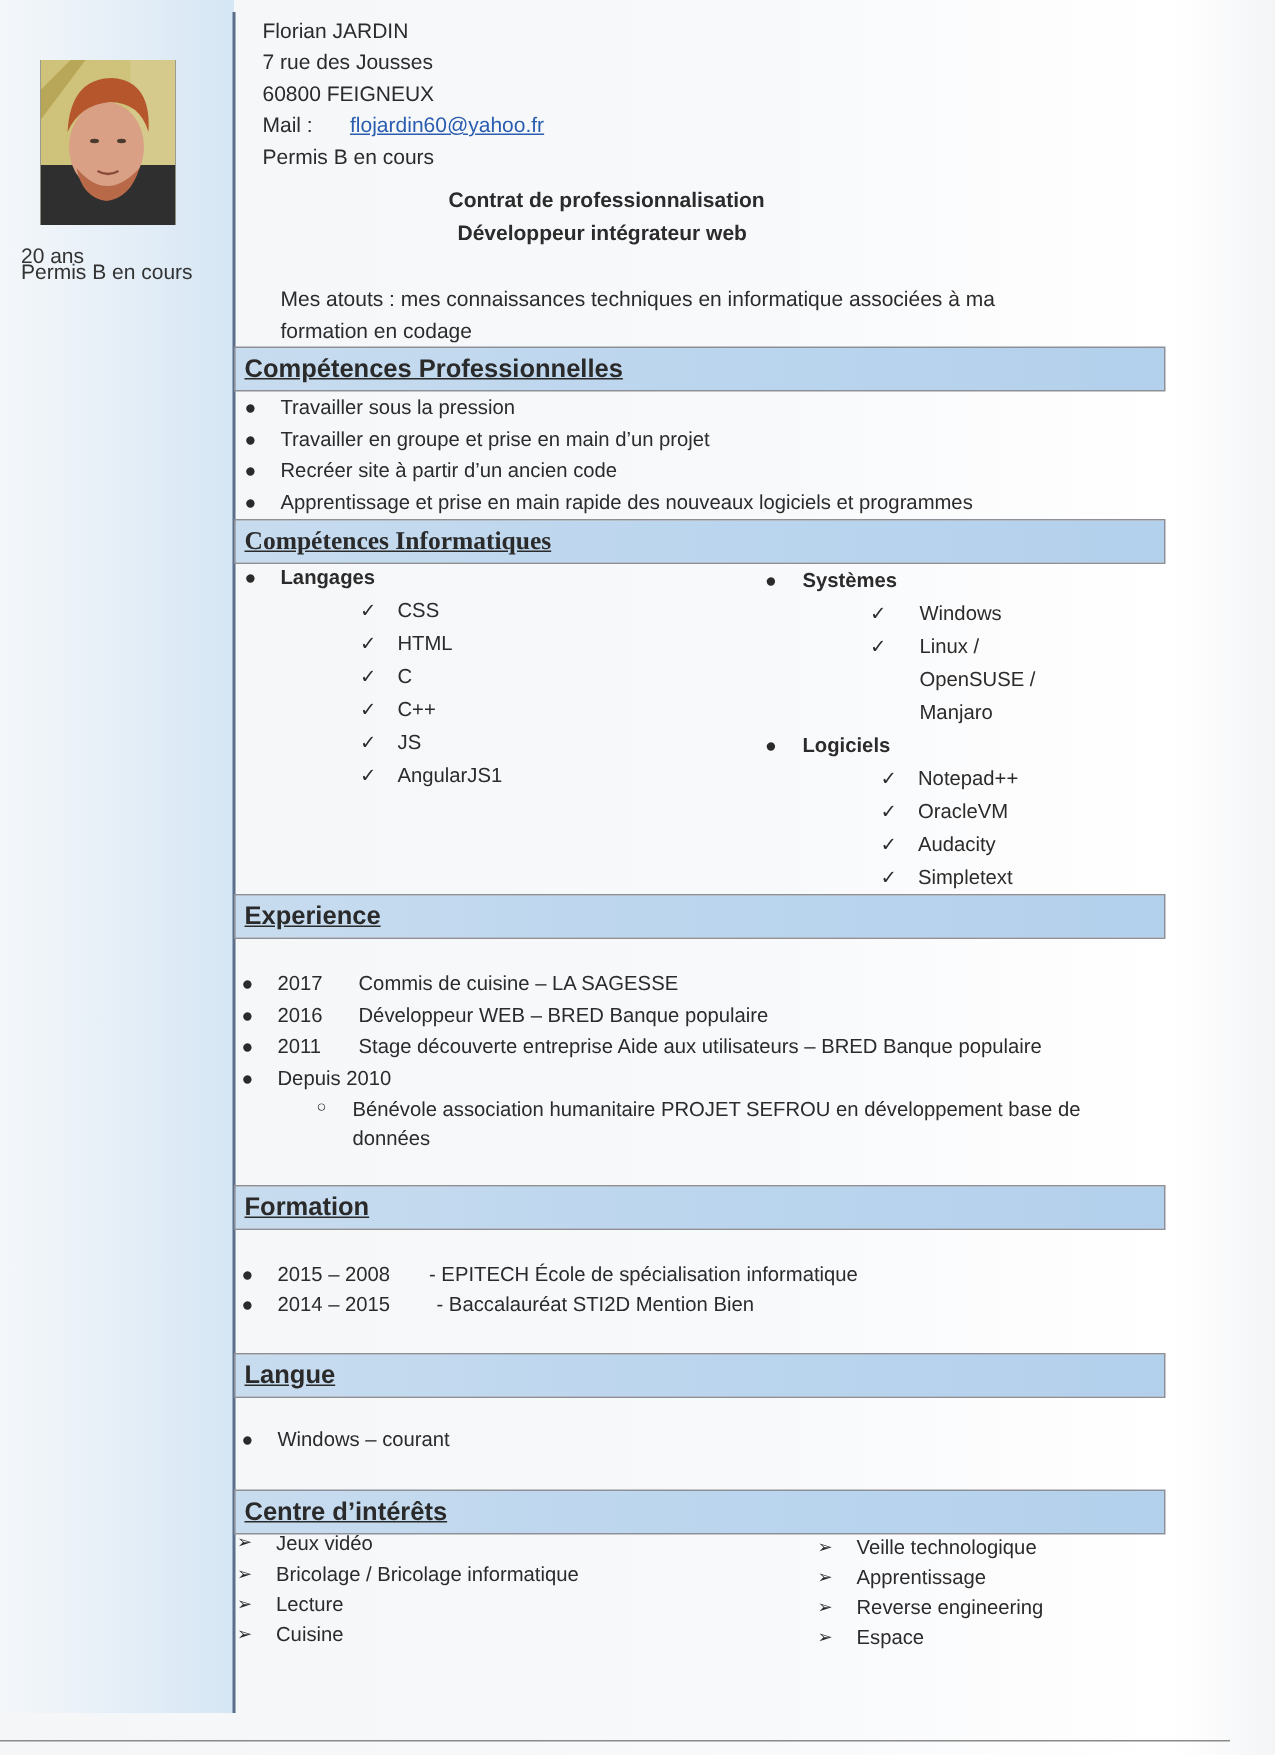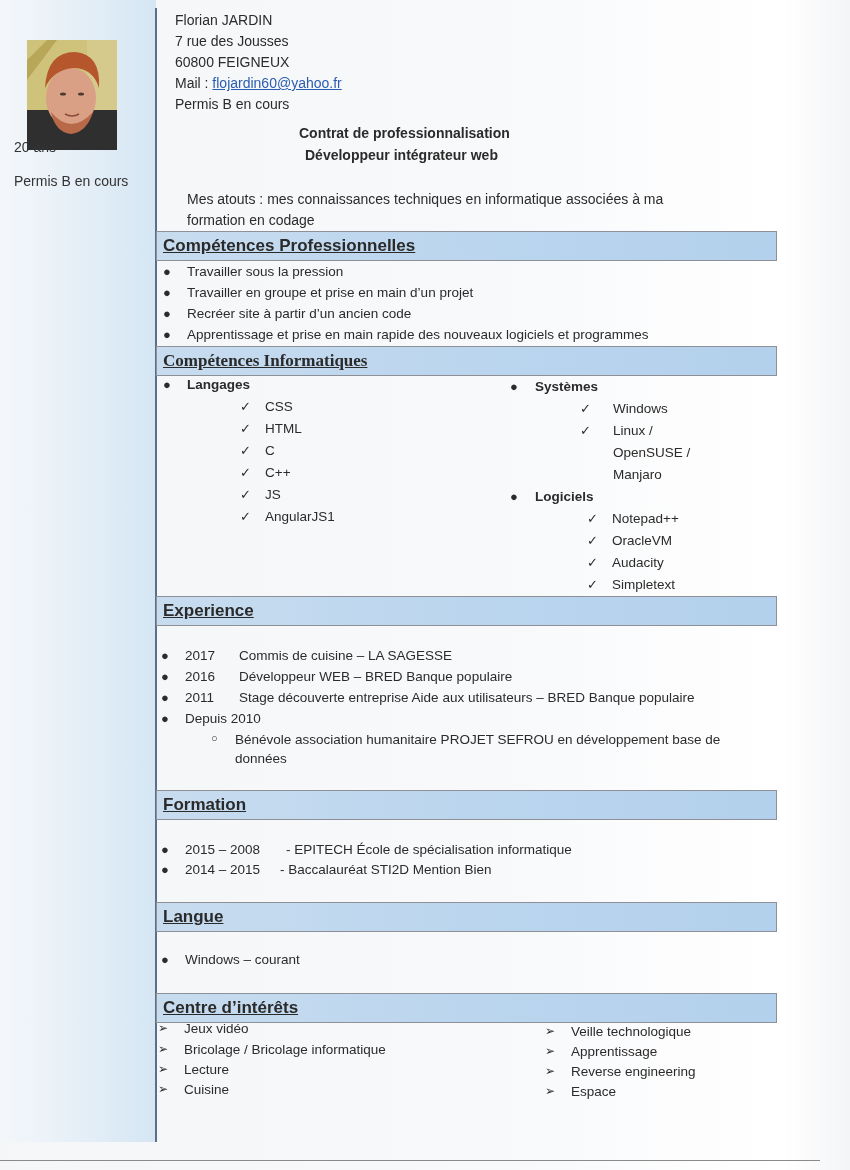--- a/index.html
+++ b/index.html
@@ -29,21 +29,21 @@
   }
   .photo {
     position: absolute; left: 27px; top: 40px; width: 90px; height: 110px;
     overflow: hidden; background: #3a3530;
   }
   .side-text {
     position: absolute; left: 14px; font-size: 14px; color: #333;
   }
   .t { position: absolute; font-size: 14px; white-space: nowrap; color: #2b2b2b; }
   .contact { left: 175px; font-size: 14px; line-height: 21px; }
-  .contact a { color: #2a5db0; text-decoration: underline; }
+  .contact a { color: #2a5db0; text-decoration: underline; margin-left: 21px; }
   .title-bold { font-weight: bold; font-size: 14px; }
   .section-head {
     position: absolute; left: 156px; width: 621px; height: 30px;
     background: linear-gradient(90deg, #c8dcef 0%, #bcd6ee 45%, #b3d0ec 100%);
     border: 1px solid #8d9197;
   }
   .section-head span {
     position: absolute; left: 6px; top: 4px; font-weight: bold; font-size: 17px;
     text-decoration: underline; color: #2a2a2a;
   }
@@ -67,21 +67,21 @@
     <polygon points="0,20 20,0 30,0 0,40" fill="#b8a758"></polygon>
     <rect x="0" y="70" width="90" height="40" fill="#2f2f30"></rect>
     <ellipse cx="44" cy="58" rx="25" ry="30" fill="#d9a085"></ellipse>
     <path d="M18,48 Q20,12 48,12 Q74,14 72,48 Q66,28 46,28 Q26,30 18,48 Z" fill="#b5562d"></path>
     <path d="M24,72 Q44,96 66,72 Q60,92 44,94 Q28,92 24,72 Z" fill="#b86a48"></path>
     <ellipse cx="36" cy="54" rx="3" ry="1.5" fill="#4a3a30"></ellipse>
     <ellipse cx="54" cy="54" rx="3" ry="1.5" fill="#4a3a30"></ellipse>
     <path d="M38,74 Q45,78 52,74" stroke="#8a4a3a" stroke-width="1.5" fill="none"></path>
   </svg>
 </div>
-<div class="side-text" style="top:139px;">20 ans</div>
+<div class="side-text" style="top:162px;">20 ans</div>
 <div class="side-text" style="top:173px;">Permis B en cours</div>
 
 <div class="t contact" style="top:10px;">Florian JARDIN</div>
 <div class="t contact" style="top:31px;">7 rue des Jousses</div>
 <div class="t contact" style="top:52px;">60800 FEIGNEUX</div>
 <div class="t contact" style="top:73px;">
   <span>Mail : </span><a>flojardin60@yahoo.fr</a>
 </div>
 <div class="t contact" style="top:94px;">Permis B en cours</div>
 
@@ -141,21 +141,21 @@
   <div class="row" style="top:711px; left:185px;"><span class="dot" style="left:-24px;">●</span><span>Depuis 2010</span></div>
   <div class="row" style="top:732px; left:235px;"><span class="dot" style="left:-24px; font-size:11px;">○</span><span>Bénévole association humanitaire PROJET SEFROU en développement base de</span></div>
   <div class="row" style="top:751px; left:235px;">données</div>
 </div>
 
 <div class="section-head" style="top:790px;">
   <span>Formation</span>
 </div>
 <div>
   <div class="row" style="top:842px; left:185px;"><span class="dot" style="left:-24px;">●</span><span>2015 – 2008</span><span style="position:absolute; left:101px;">- EPITECH École de spécialisation informatique</span></div>
-  <div class="row" style="top:862px; left:185px;"><span class="dot" style="left:-24px;">●</span><span>2014 – 2015</span><span style="position:absolute; left:95px;">- Baccalauréat STI2D Mention Bien</span></div>
+  <div class="row" style="top:862px; left:185px;"><span class="dot" style="left:-24px;">●</span><span>2014 – 2015</span><span style="position:absolute; left:106px;">- Baccalauréat STI2D Mention Bien</span></div>
 </div>
 
 <div class="section-head" style="top:902px;text-align:center;">
   <span>Langue</span>
 </div>
 <div class="row" style="top:952px; left:185px;"><span class="dot" style="left:-24px;">●</span><span>Windows – courant</span></div>
 
 <div class="section-head" style="top:993px;">
   <span>Centre d’intérêts</span>
 </div>

